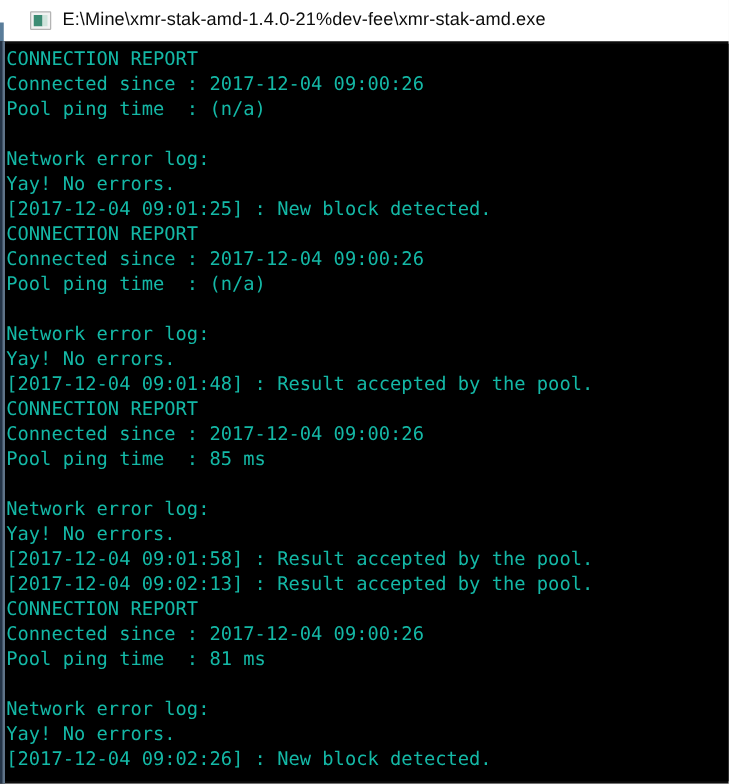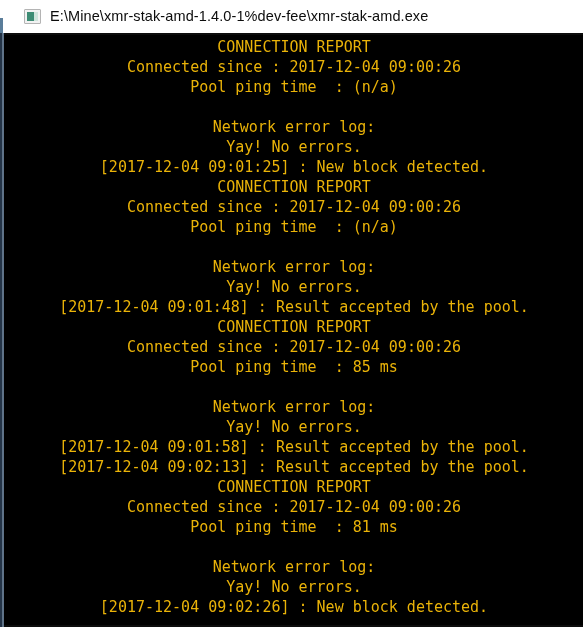--- a/index.html
+++ b/index.html
@@ -113,30 +113,29 @@
     opacity: 0.55;
   }
 
   #console-text {
     position: absolute;
     left: 4px;
     top: 2px;
     width: 579px;
     height: 590px;
     background: #000000;
-    color: #eab308;
+    color: #14b8a6;
     font-family: "DejaVu Sans Mono", "Liberation Mono", monospace;
     font-size: 15px;
     line-height: 20px;
     letter-spacing: 0px;
     padding: 2px 0 0 1px;
     box-sizing: border-box;
     overflow: hidden;
     white-space: pre;
-    text-align: center;
   }
 
   .console-line {
     height: 20px;
     white-space: pre;
     font-family: "DejaVu Sans Mono", "Liberation Mono", monospace;
   }
   .console-line.blank {
     color: transparent;
   }
@@ -145,21 +144,21 @@
 <body>
 
 <div id="window">
 
   <div id="titlebar">
     <div id="titlebar-left-accent"></div>
     <div class="app-icon">
       <div class="screen-dark"></div>
       <div class="screen-light"></div>
     </div>
-    <div id="title-text">E:\Mine\xmr-stak-amd-1.4.0-1%dev-fee\xmr-stak-amd.exe</div>
+    <div id="title-text">E:\Mine\xmr-stak-amd-1.4.0-21%dev-fee\xmr-stak-amd.exe</div>
   </div>
 
   <div id="console-frame">
     <div id="frame-edge-left">
       <div class="inner-line"></div>
     </div>
     <div id="console-text"><div class="console-line">CONNECTION REPORT</div><div class="console-line">Connected since : 2017-12-04 09:00:26</div><div class="console-line">Pool ping time  : (n/a)</div><div class="console-line blank">&nbsp;</div><div class="console-line">Network error log:</div><div class="console-line">Yay! No errors.</div><div class="console-line">[2017-12-04 09:01:25] : New block detected.</div><div class="console-line">CONNECTION REPORT</div><div class="console-line">Connected since : 2017-12-04 09:00:26</div><div class="console-line">Pool ping time  : (n/a)</div><div class="console-line blank">&nbsp;</div><div class="console-line">Network error log:</div><div class="console-line">Yay! No errors.</div><div class="console-line">[2017-12-04 09:01:48] : Result accepted by the pool.</div><div class="console-line">CONNECTION REPORT</div><div class="console-line">Connected since : 2017-12-04 09:00:26</div><div class="console-line">Pool ping time  : 85 ms</div><div class="console-line blank">&nbsp;</div><div class="console-line">Network error log:</div><div class="console-line">Yay! No errors.</div><div class="console-line">[2017-12-04 09:01:58] : Result accepted by the pool.</div><div class="console-line">[2017-12-04 09:02:13] : Result accepted by the pool.</div><div class="console-line">CONNECTION REPORT</div><div class="console-line">Connected since : 2017-12-04 09:00:26</div><div class="console-line">Pool ping time  : 81 ms</div><div class="console-line blank">&nbsp;</div><div class="console-line">Network error log:</div><div class="console-line">Yay! No errors.</div><div class="console-line">[2017-12-04 09:02:26] : New block detected.</div></div>
   </div>
 
 </div>

